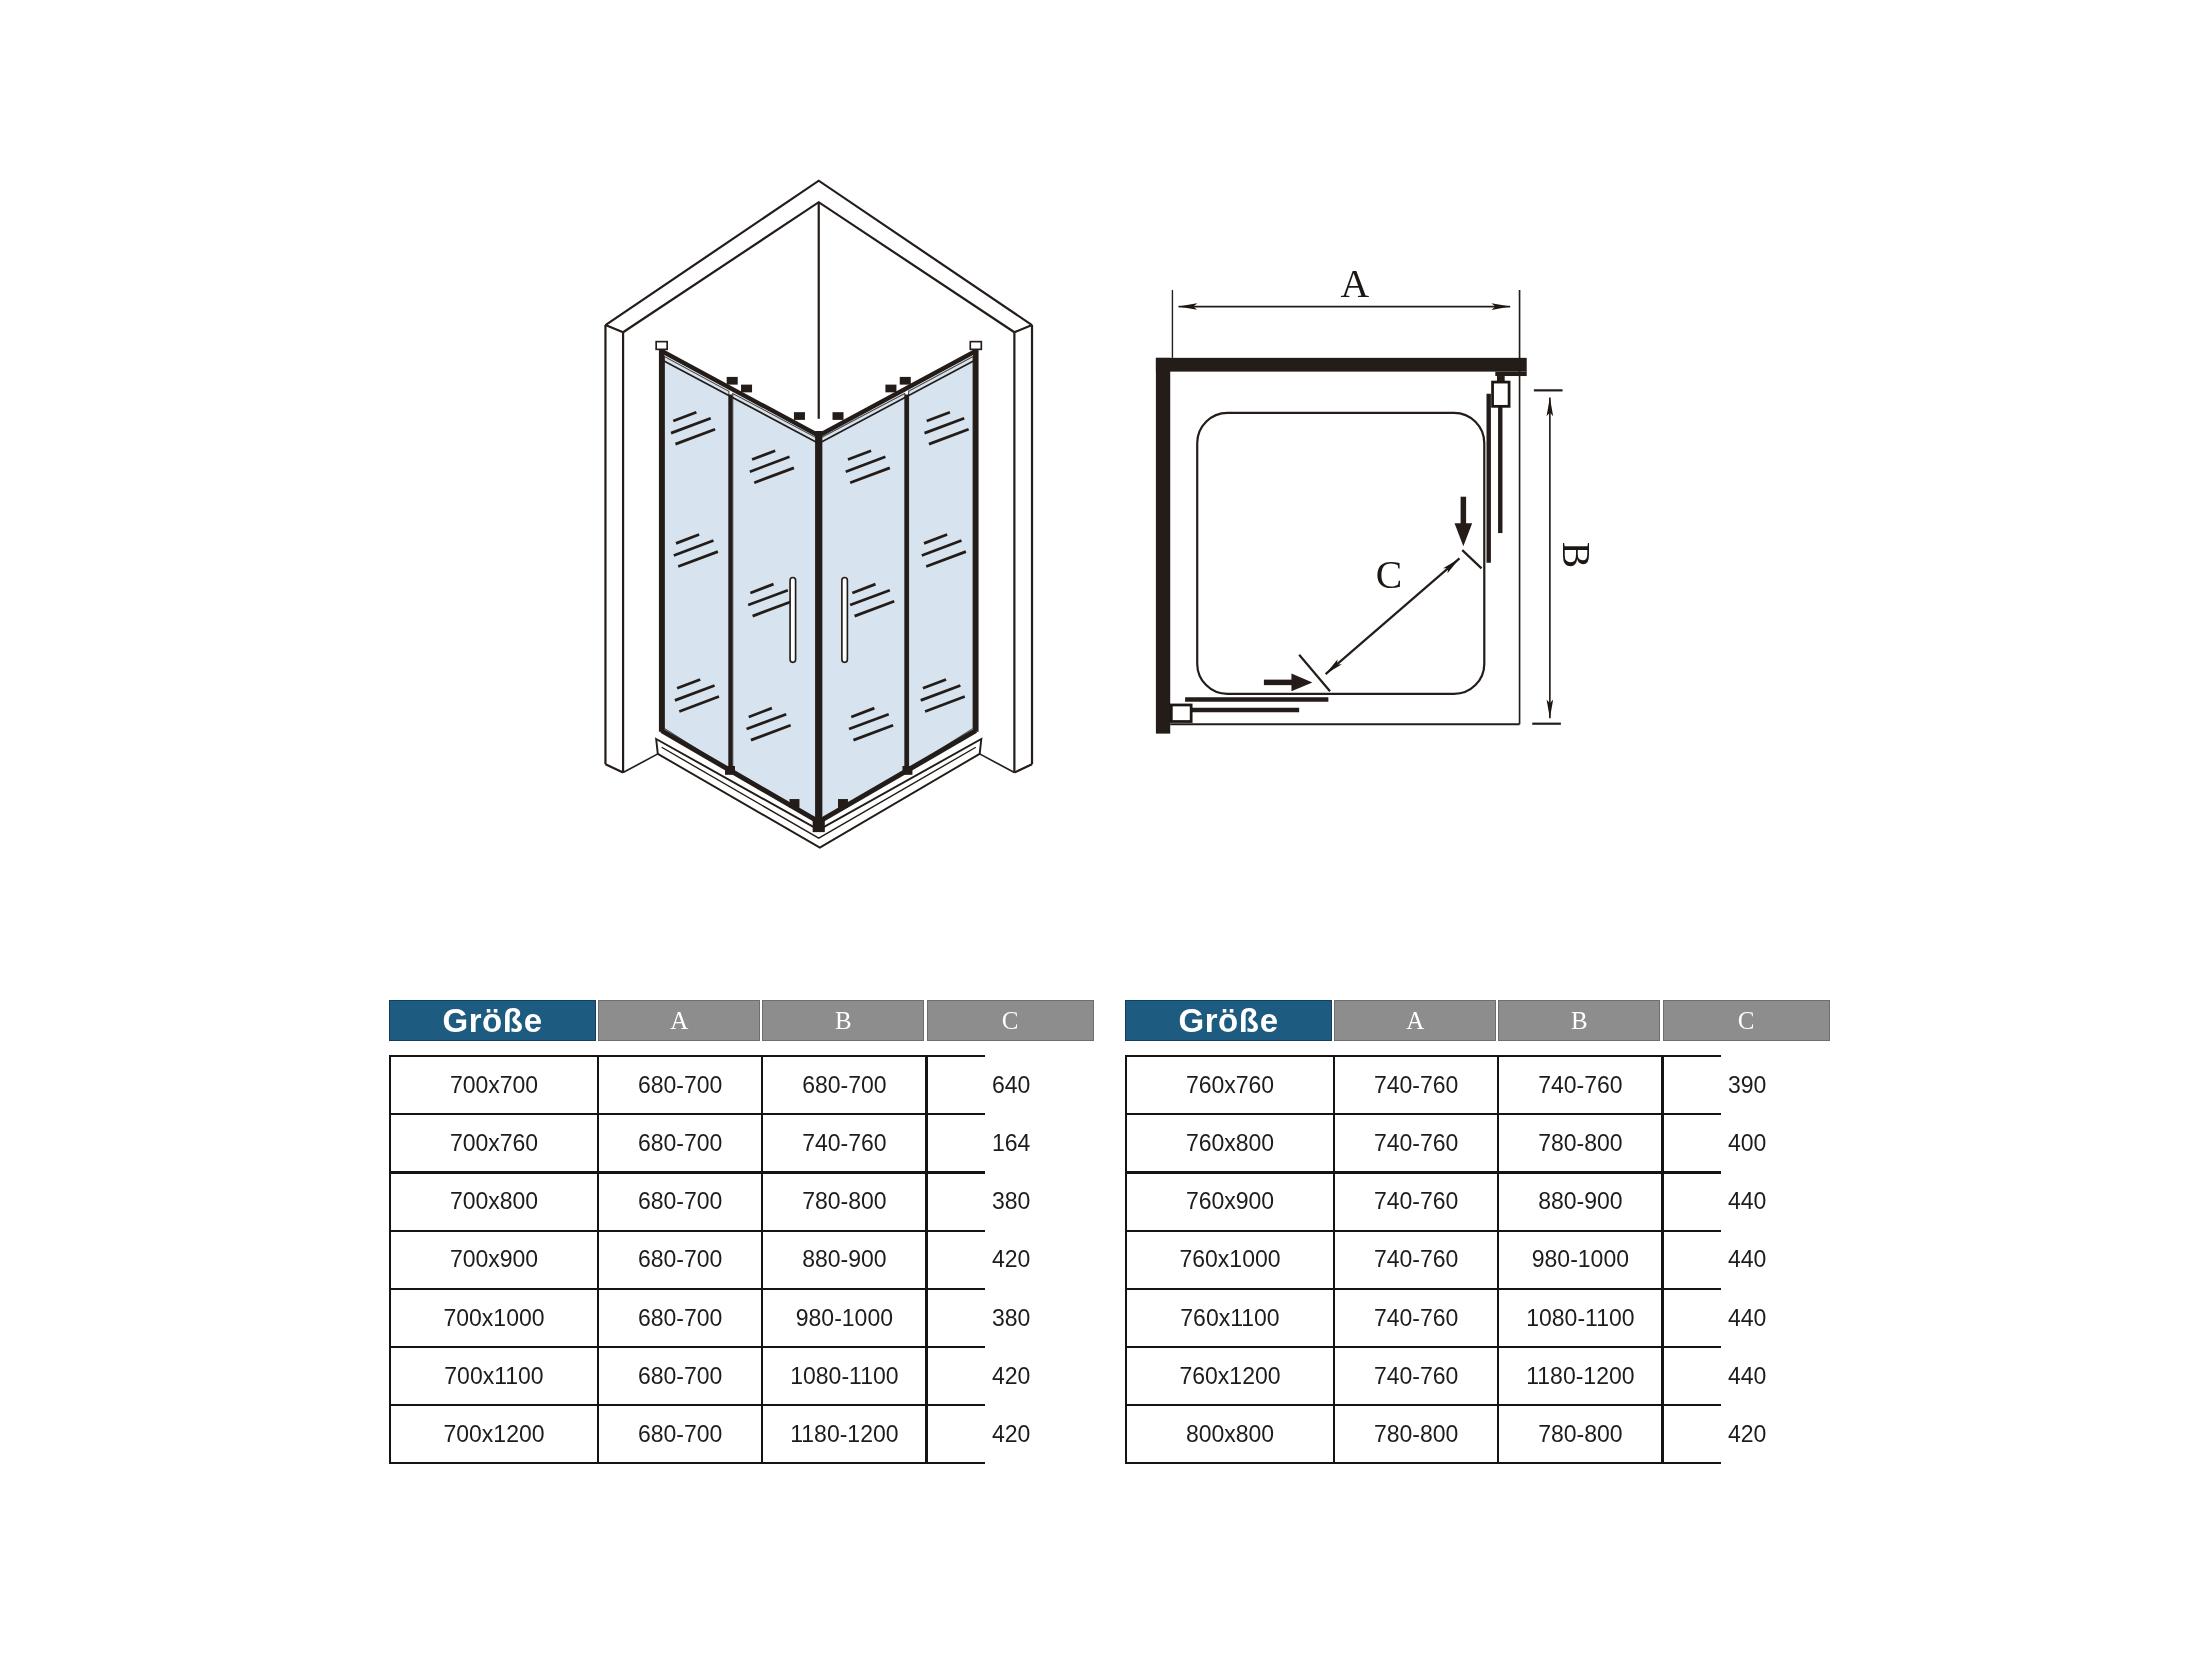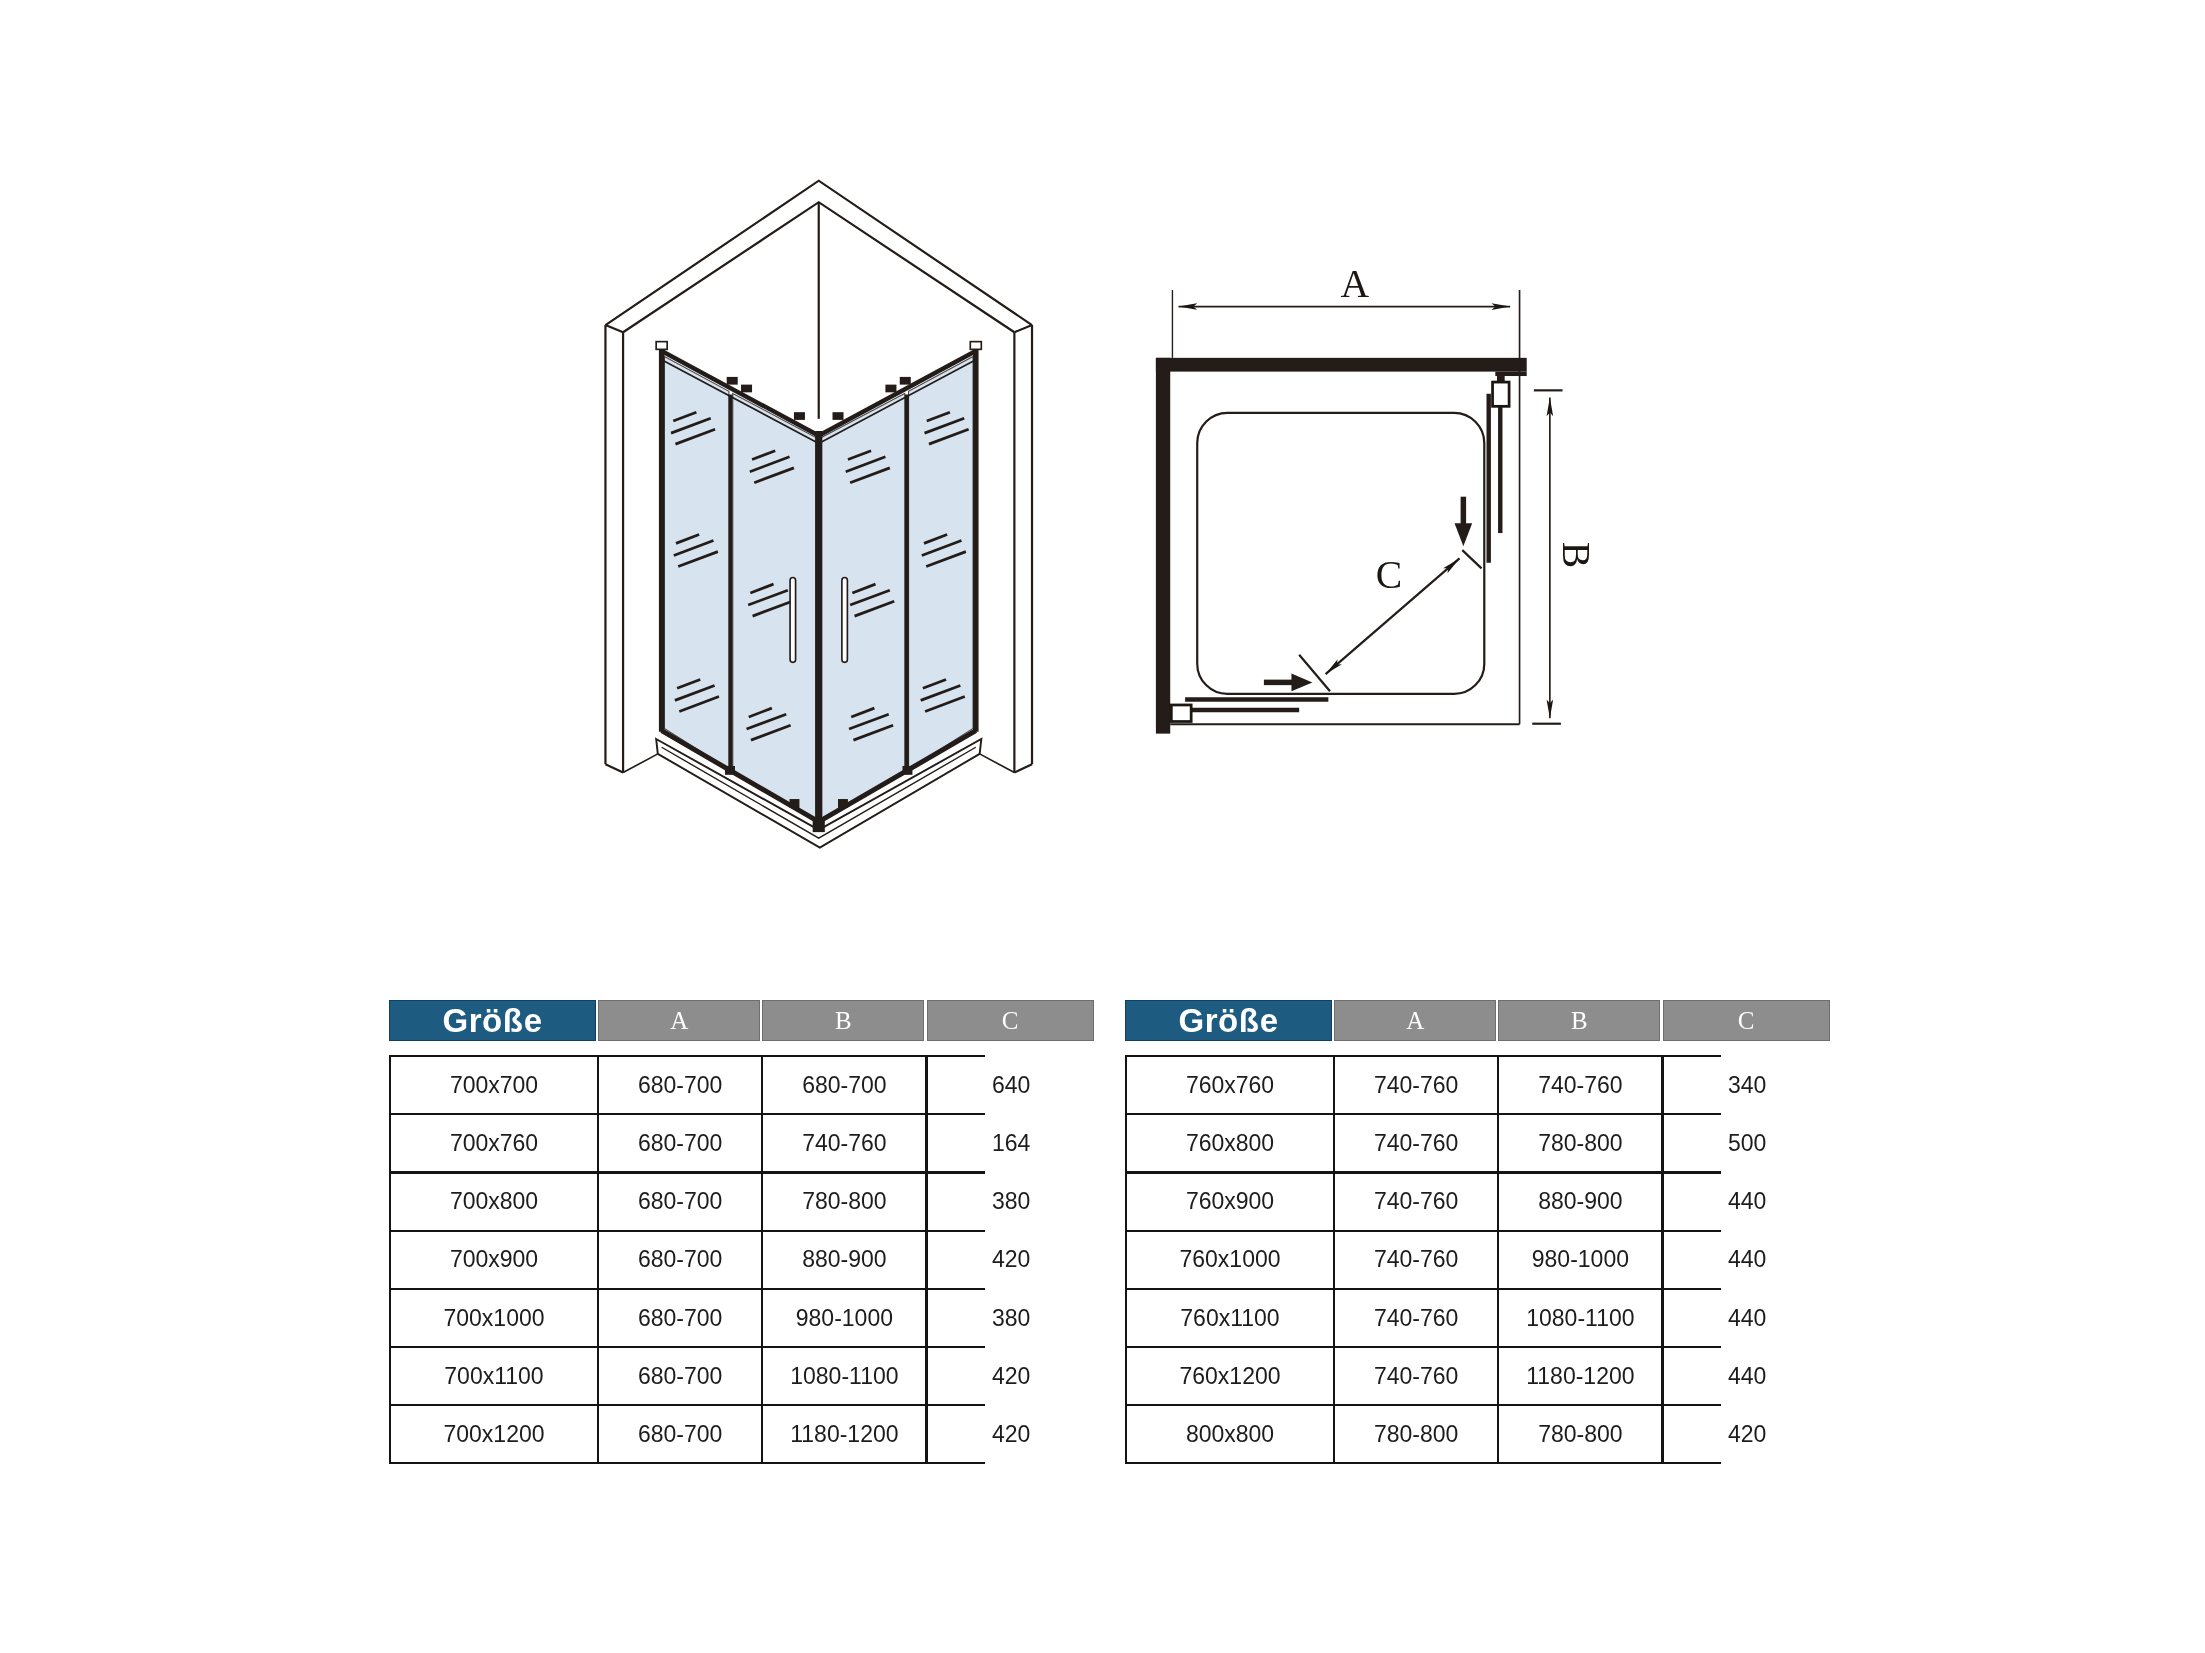--- a/index.html
+++ b/index.html
@@ -192,22 +192,22 @@
   </div>
 
   <div class="size-table t-right">
     <div class="thead">
       <div class="hbox size">Größe</div>
       <div class="hbox dim">A</div>
       <div class="hbox dim">B</div>
       <div class="hbox dim">C</div>
     </div>
     <div class="tdata">
-        <div class="trow"><div class="tcell">760x760</div><div class="tcell">740-760</div><div class="tcell">740-760</div><div class="tcell">340</div></div>
-        <div class="trow"><div class="tcell">760x800</div><div class="tcell">740-760</div><div class="tcell">780-800</div><div class="tcell">500</div></div>
+        <div class="trow"><div class="tcell">760x760</div><div class="tcell">740-760</div><div class="tcell">740-760</div><div class="tcell">390</div></div>
+        <div class="trow"><div class="tcell">760x800</div><div class="tcell">740-760</div><div class="tcell">780-800</div><div class="tcell">400</div></div>
         <div class="trow"><div class="tcell">760x900</div><div class="tcell">740-760</div><div class="tcell">880-900</div><div class="tcell">440</div></div>
         <div class="trow"><div class="tcell">760x1000</div><div class="tcell">740-760</div><div class="tcell">980-1000</div><div class="tcell">440</div></div>
         <div class="trow"><div class="tcell">760x1100</div><div class="tcell">740-760</div><div class="tcell">1080-1100</div><div class="tcell">440</div></div>
         <div class="trow"><div class="tcell">760x1200</div><div class="tcell">740-760</div><div class="tcell">1180-1200</div><div class="tcell">440</div></div>
         <div class="trow"><div class="tcell">800x800</div><div class="tcell">780-800</div><div class="tcell">780-800</div><div class="tcell">420</div></div>
       </div>
   </div>
 
 </div>
 

